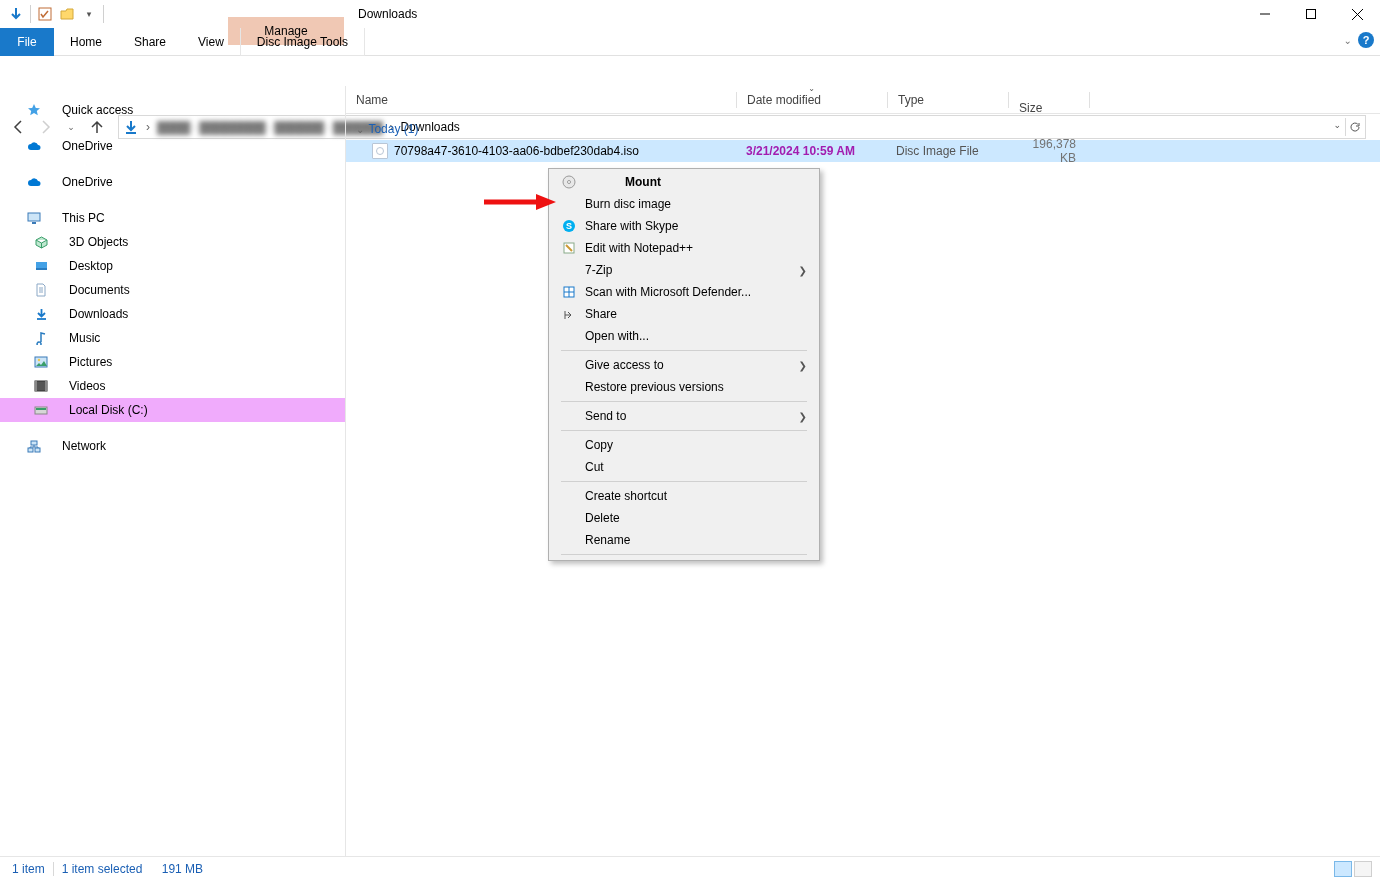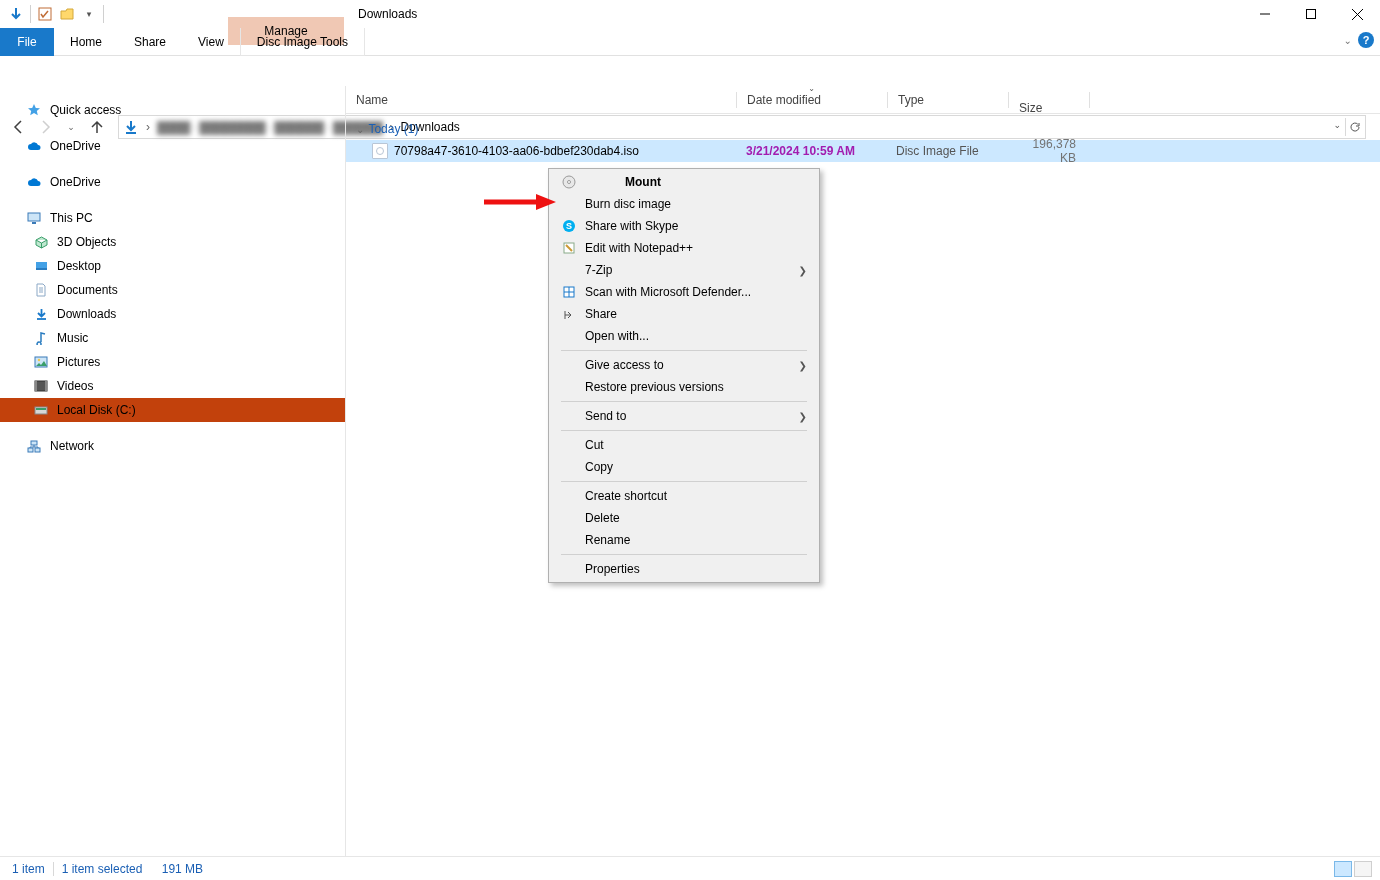--- a/index.html
+++ b/index.html
@@ -31,23 +31,23 @@
   .addr-icon { width: 16px; height: 16px; }
   .addr-blur { filter: blur(2.5px); color: #555; letter-spacing: -0.5px; }
   .addr-sep { color: #666; padding: 0 3px; }
   .addr-refresh { position: absolute; right: 2px; top: 2px; width: 18px; height: 18px; display: flex; align-items: center; justify-content: center; border-left: 1px solid #d9d9d9; }
   .addr-dd { position: absolute; right: 24px; top: 4px; color: #555; }
   .search-box { width: 204px; height: 24px; border: 1px solid #d9d9d9; display: flex; align-items: center; padding: 0 6px; justify-content: space-between; color: #777; }
 
   
   .main { position: absolute; top: 86px; bottom: 24px; left: 0; right: 0; display: flex; }
   .sidebar { width: 346px; border-right: 1px solid #e6e6e6; padding-top: 12px; overflow: hidden; }
-  .tree-item { height: 24px; display: flex; align-items: center; gap: 8px; padding-left: 26px; font-size: 12px; cursor: default; }
+  .tree-item { height: 24px; display: flex; align-items: center; gap: 20px; padding-left: 26px; font-size: 12px; cursor: default; }
   .tree-item.depth1 { padding-left: 33px; }
-  .tree-item.selected { background: #c2410c; }
+  .tree-item.selected { background: #f0abfc; }
   .tree-icon { width: 16px; height: 16px; display: flex; align-items: center; justify-content: center; }
   .tree-spacer { height: 12px; }
 
   .content { flex: 1; position: relative; }
   .col-headers { height: 28px; border-bottom: 1px solid #e6e6e6; display: flex; align-items: center; font-size: 12px; color: #444; }
   .col { padding: 0 10px; border-right: 1px solid transparent; height: 100%; display: flex; align-items: center; position: relative; }
   .col.name { width: 390px; }
   .col.date { width: 150px; }
   .col.type { width: 120px; }
   .col.size { width: 80px; justify-content: flex-start; margin-top: 16px; }
@@ -418,44 +418,40 @@
   </div>
   <div class="ctx-sep"></div>
   <div class="ctx-item">
     <span class="ctx-icon"></span>
       <span class="ctx-label">Send to</span>
       <span class="ctx-arrow">❯</span>
   </div>
   <div class="ctx-sep"></div>
   <div class="ctx-item">
       <span class="ctx-icon"></span>
+      <span class="ctx-label">Copy</span>
+    </div>
+  <div class="ctx-item">
+      <span class="ctx-icon"></span>
       <span class="ctx-label">Cut</span>
-    </div>
-  <div class="ctx-item">
-      <span class="ctx-icon"></span>
-      <span class="ctx-label">Copy</span>
     </div>
   <div class="ctx-sep"></div>
   <div class="ctx-item">
       <span class="ctx-icon"></span>
       <span class="ctx-label">Create shortcut</span>
     </div>
   <div class="ctx-item">
       <span class="ctx-icon"></span>
       <span class="ctx-label">Delete</span>
     </div>
   <div class="ctx-item">
       <span class="ctx-icon"></span>
       <span class="ctx-label">Rename</span>
     </div>
   <div class="ctx-sep"></div>
-  <div class="ctx-item">
-      <span class="ctx-icon"></span>
-      <span class="ctx-label">Properties</span>
-    </div>
 </div>
 
 <svg class="red-arrow" viewBox="0 0 74 20">
   <line x1="2" y1="10" x2="56" y2="10" stroke="#e11" stroke-width="5"></line>
   <polygon points="54,2 74,10 54,18" fill="#e11"></polygon>
 </svg>
 
 <div class="statusbar">
   <span>1 item</span>
   <span class="status-sep"></span>

